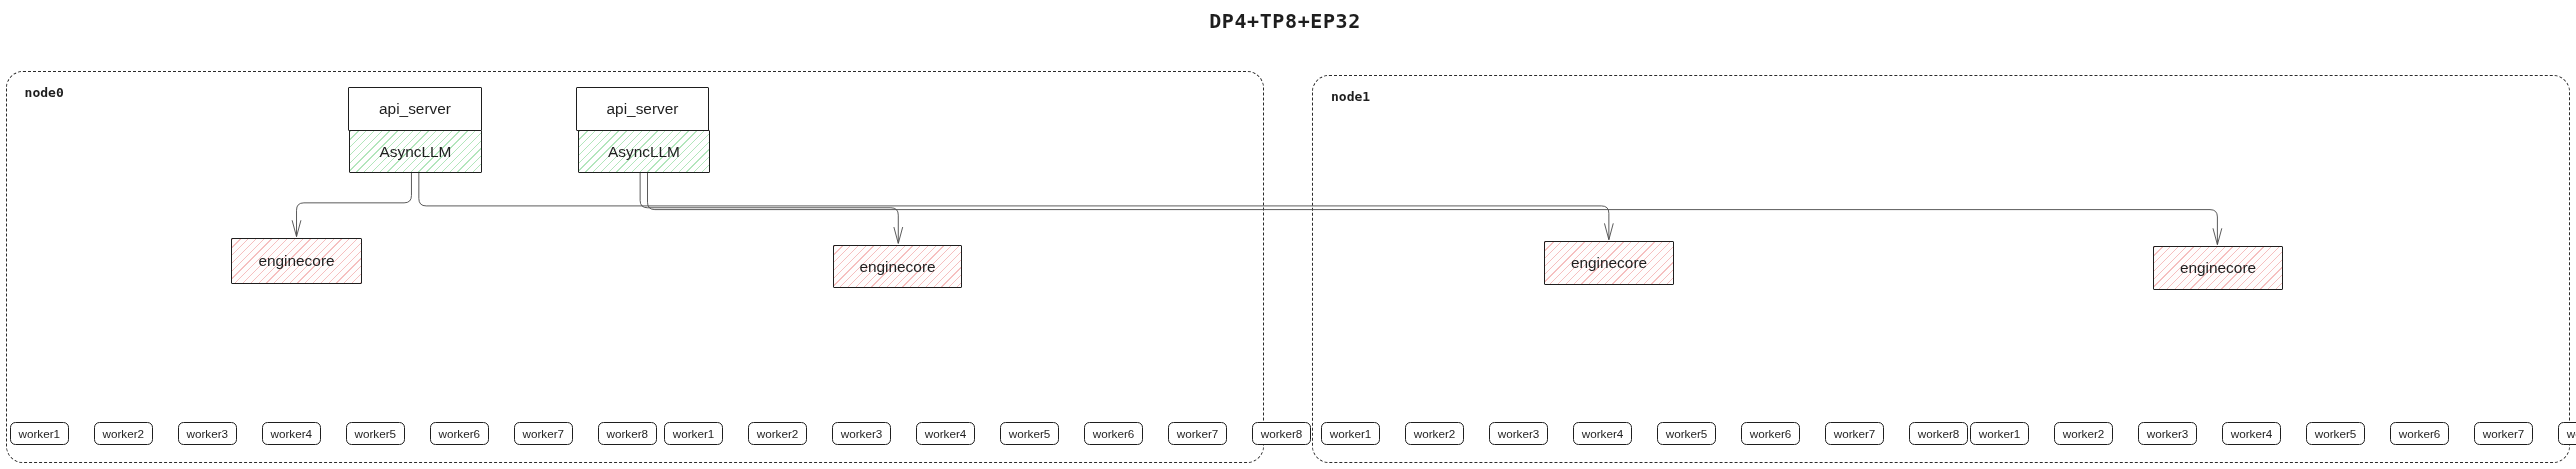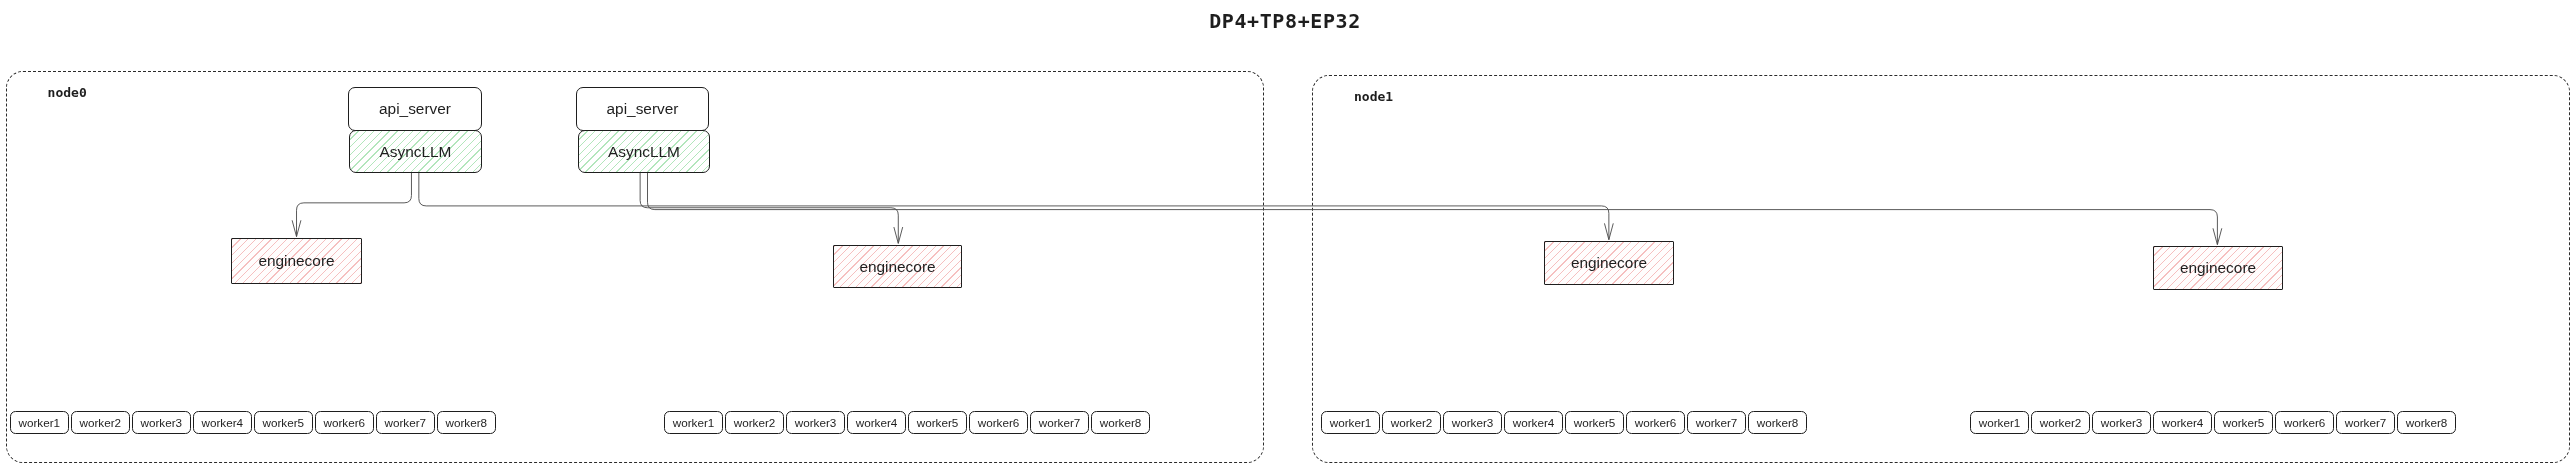--- a/index.html
+++ b/index.html
@@ -11,42 +11,42 @@
     position:absolute;top:8.6px;left:1285px;transform:translateX(-50%);
     font-family:"DejaVu Sans Mono",monospace;font-size:20px;font-weight:600;
     letter-spacing:0.6px;color:#1e1e1e;white-space:nowrap;
   }
   .node-rect{
     position:absolute;border:1.1px dashed #2b2b2b;border-radius:17px;
     background:transparent;box-sizing:border-box;
   }
   .node-label{
     position:absolute;font-family:"DejaVu Sans Mono",monospace;
-    font-size:13px;font-weight:600;color:#1e1e1e;white-space:nowrap;margin-left:23px;
+    font-size:13px;font-weight:600;color:#1e1e1e;white-space:nowrap;
   }
   .box{
     position:absolute;box-sizing:border-box;border:1.4px solid #1e1e1e;
-    border-radius:7px;background:#ffffff;display:flex;align-items:center;
+    border-radius:1px;background:#ffffff;display:flex;align-items:center;
     justify-content:center;font-size:15.4px;color:#1e1e1e;white-space:nowrap;
   }
   .hatch-green{
     background-color:#ffffff;
     background-image:repeating-linear-gradient(135deg,
       rgba(64,192,87,0.40) 0px, rgba(64,192,87,0.40) 1px,
       transparent 1px, transparent 5.5px);
   }
   .hatch-red{
     border-radius:1px;
     background-color:#fffdfd;
     background-image:repeating-linear-gradient(135deg,
       rgba(224,49,49,0.30) 0px, rgba(224,49,49,0.30) 0.9px,
       transparent 0.9px, transparent 5.5px);
   }
   .worker-group{
-    position:absolute;top:411px;display:flex;gap:2px;
+    position:absolute;top:422px;display:flex;gap:25px;
   }
   .worker{
     box-sizing:border-box;width:59px;height:23.4px;border:1.2px solid #1e1e1e;
     border-radius:5.5px;background:#ffffff;display:flex;align-items:center;
     justify-content:center;font-size:11.7px;color:#1e1e1e;white-space:nowrap;
     flex:0 0 auto;
   }
   svg.wires{position:absolute;left:0;top:0;pointer-events:none;}
 </style>
 </head>

